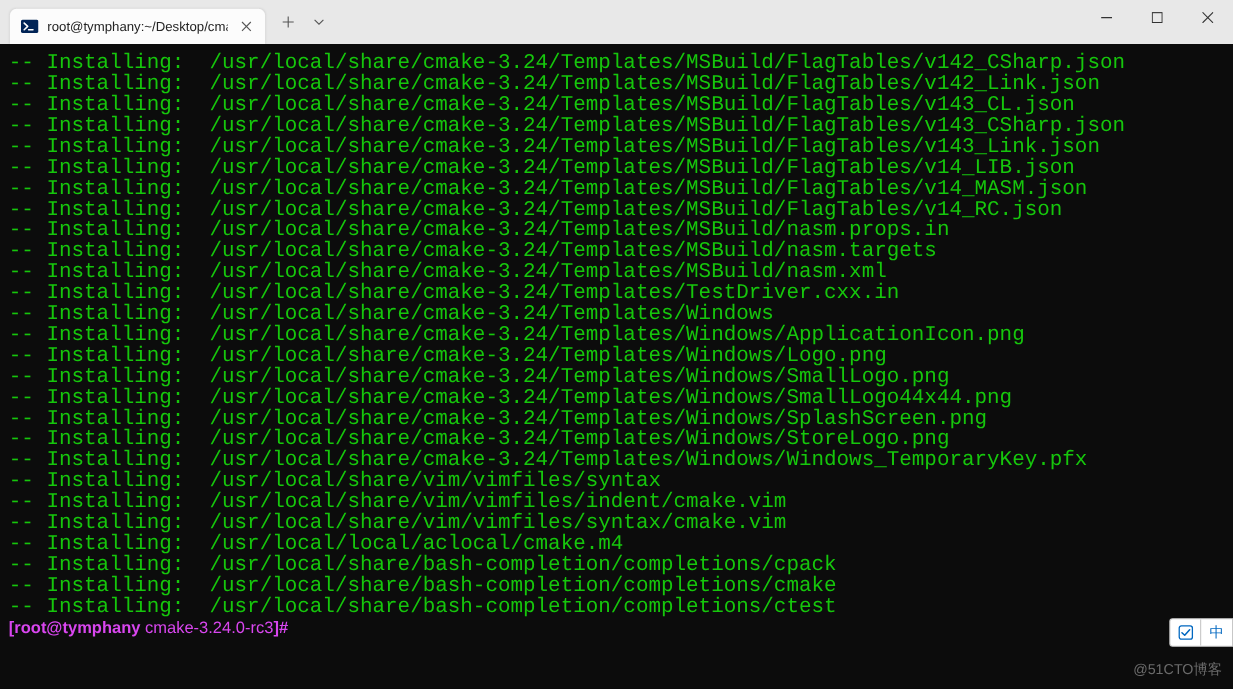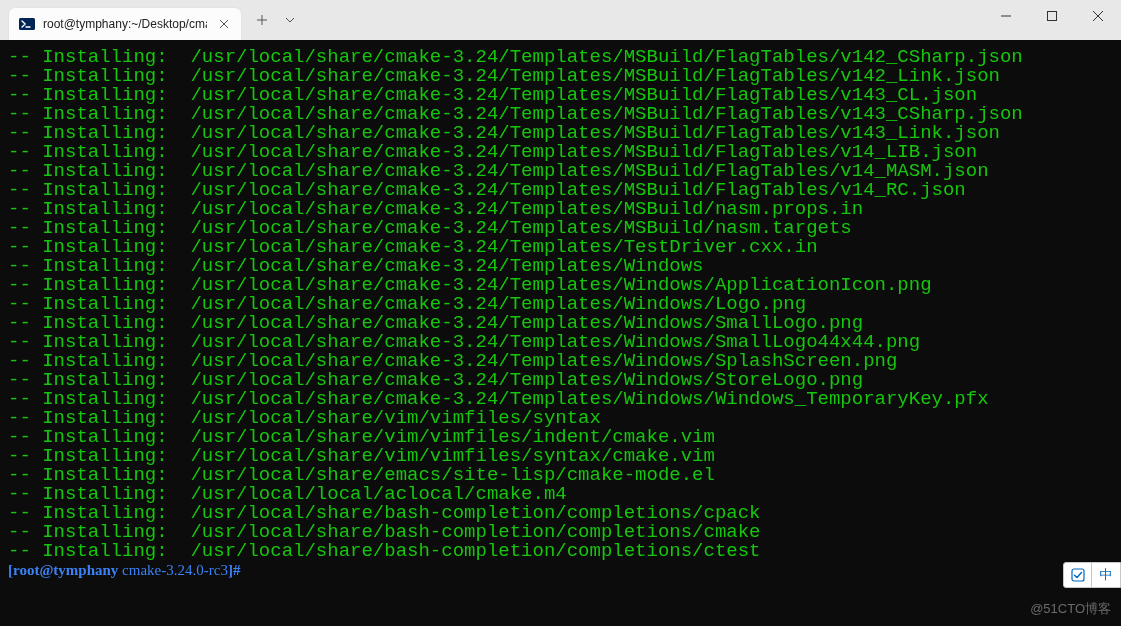--- a/index.html
+++ b/index.html
@@ -116,24 +116,24 @@
     }
     .line {
       font-family: Liberation Mono, monospace;
       font-size: 19px;
       line-height: 19px;
       white-space: pre;
       letter-spacing: 0;
     }
     .green { color: #16c60c; }
     .prompt-line {
-      color: #3b82f6;
+      color: #d946ef;
       font-size: 15px;
       line-height: 19px;
-      font-family: Liberation Serif, serif;
+      font-family: Liberation Sans, sans-serif;
       white-space: pre;
     }
     .prompt-line .b { font-weight: 600; }
     .cursor-caret {
       display: inline-block;
       width: 8px;
       height: 17px;
       background: transparent;
       vertical-align: text-bottom;
     }
@@ -233,33 +233,33 @@
       <div class="line green">-- Installing:  /usr/local/share/cmake-3.24/Templates/MSBuild/FlagTables/v142_CSharp.json</div>
       <div class="line green">-- Installing:  /usr/local/share/cmake-3.24/Templates/MSBuild/FlagTables/v142_Link.json</div>
       <div class="line green">-- Installing:  /usr/local/share/cmake-3.24/Templates/MSBuild/FlagTables/v143_CL.json</div>
       <div class="line green">-- Installing:  /usr/local/share/cmake-3.24/Templates/MSBuild/FlagTables/v143_CSharp.json</div>
       <div class="line green">-- Installing:  /usr/local/share/cmake-3.24/Templates/MSBuild/FlagTables/v143_Link.json</div>
       <div class="line green">-- Installing:  /usr/local/share/cmake-3.24/Templates/MSBuild/FlagTables/v14_LIB.json</div>
       <div class="line green">-- Installing:  /usr/local/share/cmake-3.24/Templates/MSBuild/FlagTables/v14_MASM.json</div>
       <div class="line green">-- Installing:  /usr/local/share/cmake-3.24/Templates/MSBuild/FlagTables/v14_RC.json</div>
       <div class="line green">-- Installing:  /usr/local/share/cmake-3.24/Templates/MSBuild/nasm.props.in</div>
       <div class="line green">-- Installing:  /usr/local/share/cmake-3.24/Templates/MSBuild/nasm.targets</div>
+      <div class="line green">-- Installing:  /usr/local/share/cmake-3.24/Templates/MSBuild/nasm.xml</div>
       <div class="line green">-- Installing:  /usr/local/share/cmake-3.24/Templates/TestDriver.cxx.in</div>
       <div class="line green">-- Installing:  /usr/local/share/cmake-3.24/Templates/Windows</div>
       <div class="line green">-- Installing:  /usr/local/share/cmake-3.24/Templates/Windows/ApplicationIcon.png</div>
       <div class="line green">-- Installing:  /usr/local/share/cmake-3.24/Templates/Windows/Logo.png</div>
       <div class="line green">-- Installing:  /usr/local/share/cmake-3.24/Templates/Windows/SmallLogo.png</div>
       <div class="line green">-- Installing:  /usr/local/share/cmake-3.24/Templates/Windows/SmallLogo44x44.png</div>
       <div class="line green">-- Installing:  /usr/local/share/cmake-3.24/Templates/Windows/SplashScreen.png</div>
       <div class="line green">-- Installing:  /usr/local/share/cmake-3.24/Templates/Windows/StoreLogo.png</div>
       <div class="line green">-- Installing:  /usr/local/share/cmake-3.24/Templates/Windows/Windows_TemporaryKey.pfx</div>
       <div class="line green">-- Installing:  /usr/local/share/vim/vimfiles/syntax</div>
       <div class="line green">-- Installing:  /usr/local/share/vim/vimfiles/indent/cmake.vim</div>
       <div class="line green">-- Installing:  /usr/local/share/vim/vimfiles/syntax/cmake.vim</div>
-      <div class="line green">-- Installing:  /usr/local/share/emacs/site-lisp/cmake-mode.el</div>
       <div class="line green">-- Installing:  /usr/local/local/aclocal/cmake.m4</div>
       <div class="line green">-- Installing:  /usr/local/share/bash-completion/completions/cpack</div>
       <div class="line green">-- Installing:  /usr/local/share/bash-completion/completions/cmake</div>
       <div class="line green">-- Installing:  /usr/local/share/bash-completion/completions/ctest</div>
     </div>
   <div class="prompt-line"><span class="b">[</span><span class="b">root@tymphany</span><span> </span><span>cmake-3.24.0-rc3</span><span class="b">]#</span><span class="cursor-caret"></span></div>
 
   <div class="ime">
     <div class="ime-cell first">
       <svg width="14" height="14" viewBox="0 0 14 14">

